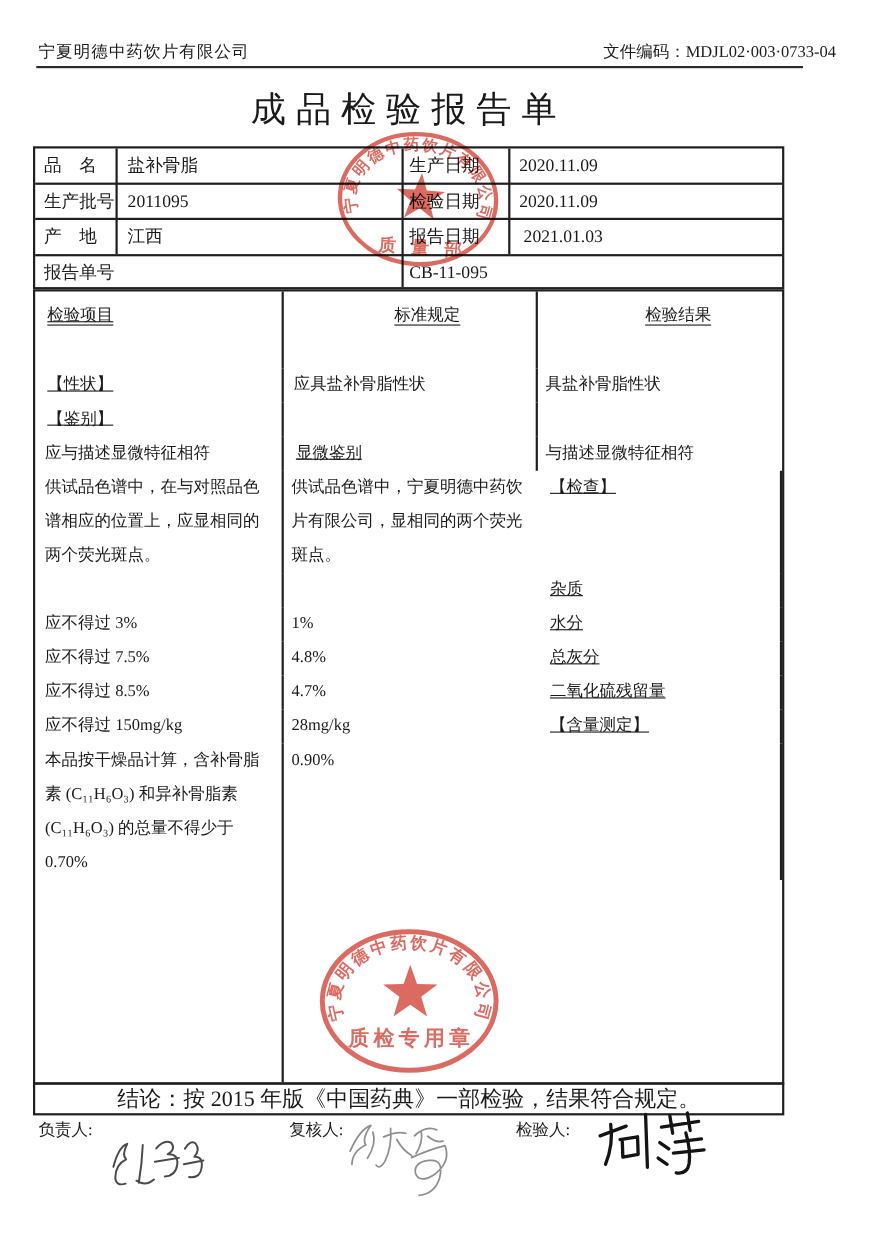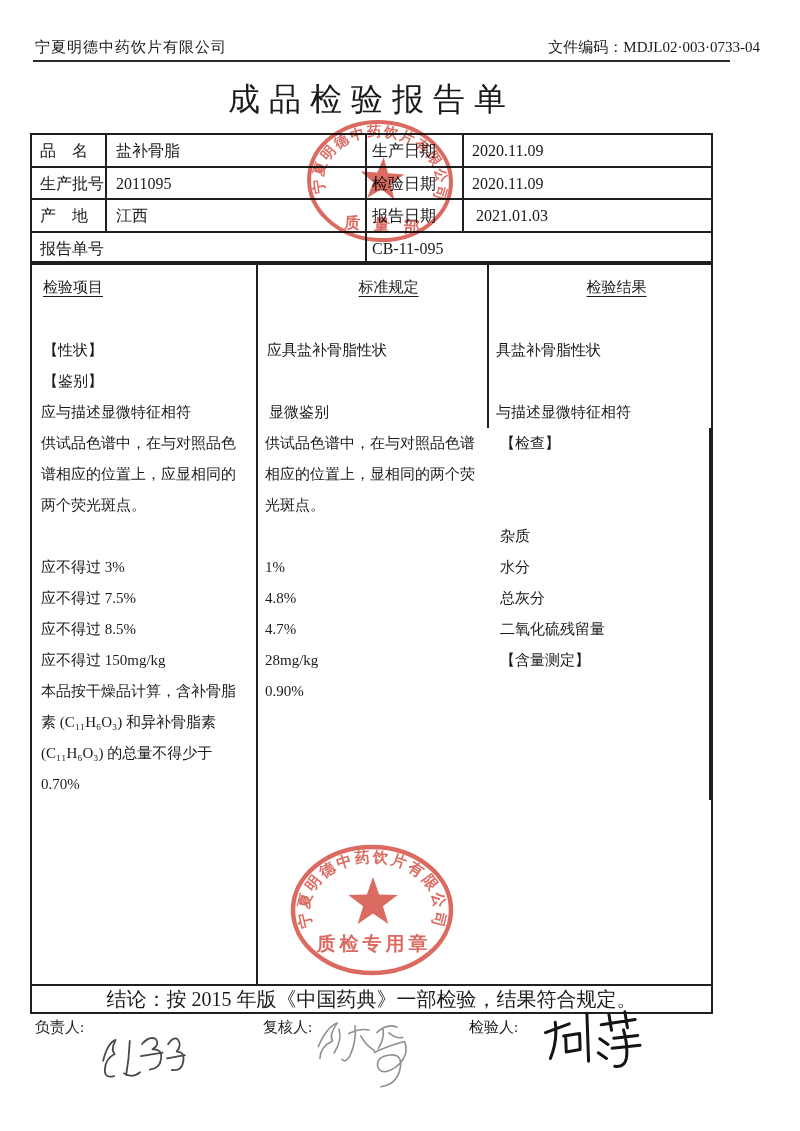--- a/index.html
+++ b/index.html
@@ -17,21 +17,21 @@
   
   .info-table{left:30px;top:133px;width:683px;height:130px;border:2px solid #1f1f1f;box-sizing:border-box;}
   .line{position:absolute;background:#1f1f1f;}
   .info-cell{position:absolute;height:32px;line-height:32px;font-size:16px;white-space:nowrap;}
   
   .main-table{left:30px;top:263px;width:683px;height:723px;border:2px solid #1f1f1f;box-sizing:border-box;
     display:grid;grid-template-columns:226px 231px 1fr;
     grid-template-rows:70px auto auto auto auto auto auto auto auto auto auto 1fr;
     font-size:15px;}
   .cell{line-height:31px;box-sizing:border-box;}
-  .c1{border-right:2px solid #1f1f1f;padding-left:11px;}
+  .c1{border-right:2px solid #1f1f1f;padding-left:11px;text-decoration:underline;}
   .c2{border-right:2px solid #1f1f1f;padding:0 9px 0 9px;}
   .c3{padding:0 6px 0 7px;}
   .hc{padding-top:7px;}
   .hc .ul{text-decoration:underline;text-underline-offset:4px;}
   .hc-center{text-align:center;margin-left:32px;}
   
   .conclusion{left:30px;top:984px;width:683px;height:30px;border:2px solid #1f1f1f;box-sizing:border-box;
     text-align:center;line-height:26px;font-size:20px;}
   .ftr-label{top:1018px;font-size:15px;}
   .sig{position:absolute;}
@@ -90,21 +90,21 @@
 
     <div class="cell c1">【鉴别】</div>
     <div class="cell c2"></div>
     <div class="cell c3"></div>
 
     <div class="cell c2">应与描述显微特征相符</div>
     <div class="cell c1">显微鉴别</div>
     <div class="cell c3">与描述显微特征相符</div>
 
     <div class="cell c2">供试品色谱中，在与对照品色谱相应的位置上，应显相同的两个荧光斑点。</div>
-    <div class="cell c3">供试品色谱中，在与对照品色谱相应的位置上，显相同的两个荧光斑点。</div>
+    <div class="cell c3">供试品色谱中，宁夏明德中药饮片有限公司，显相同的两个荧光斑点。</div>
 
     <div class="cell c1">【检查】</div>
     <div class="cell c2"></div>
     <div class="cell c3"></div>
 
     <div class="cell c1">杂质</div>
     <div class="cell c2">应不得过 3%</div>
     <div class="cell c3">1%</div>
 
     <div class="cell c1">水分</div>

